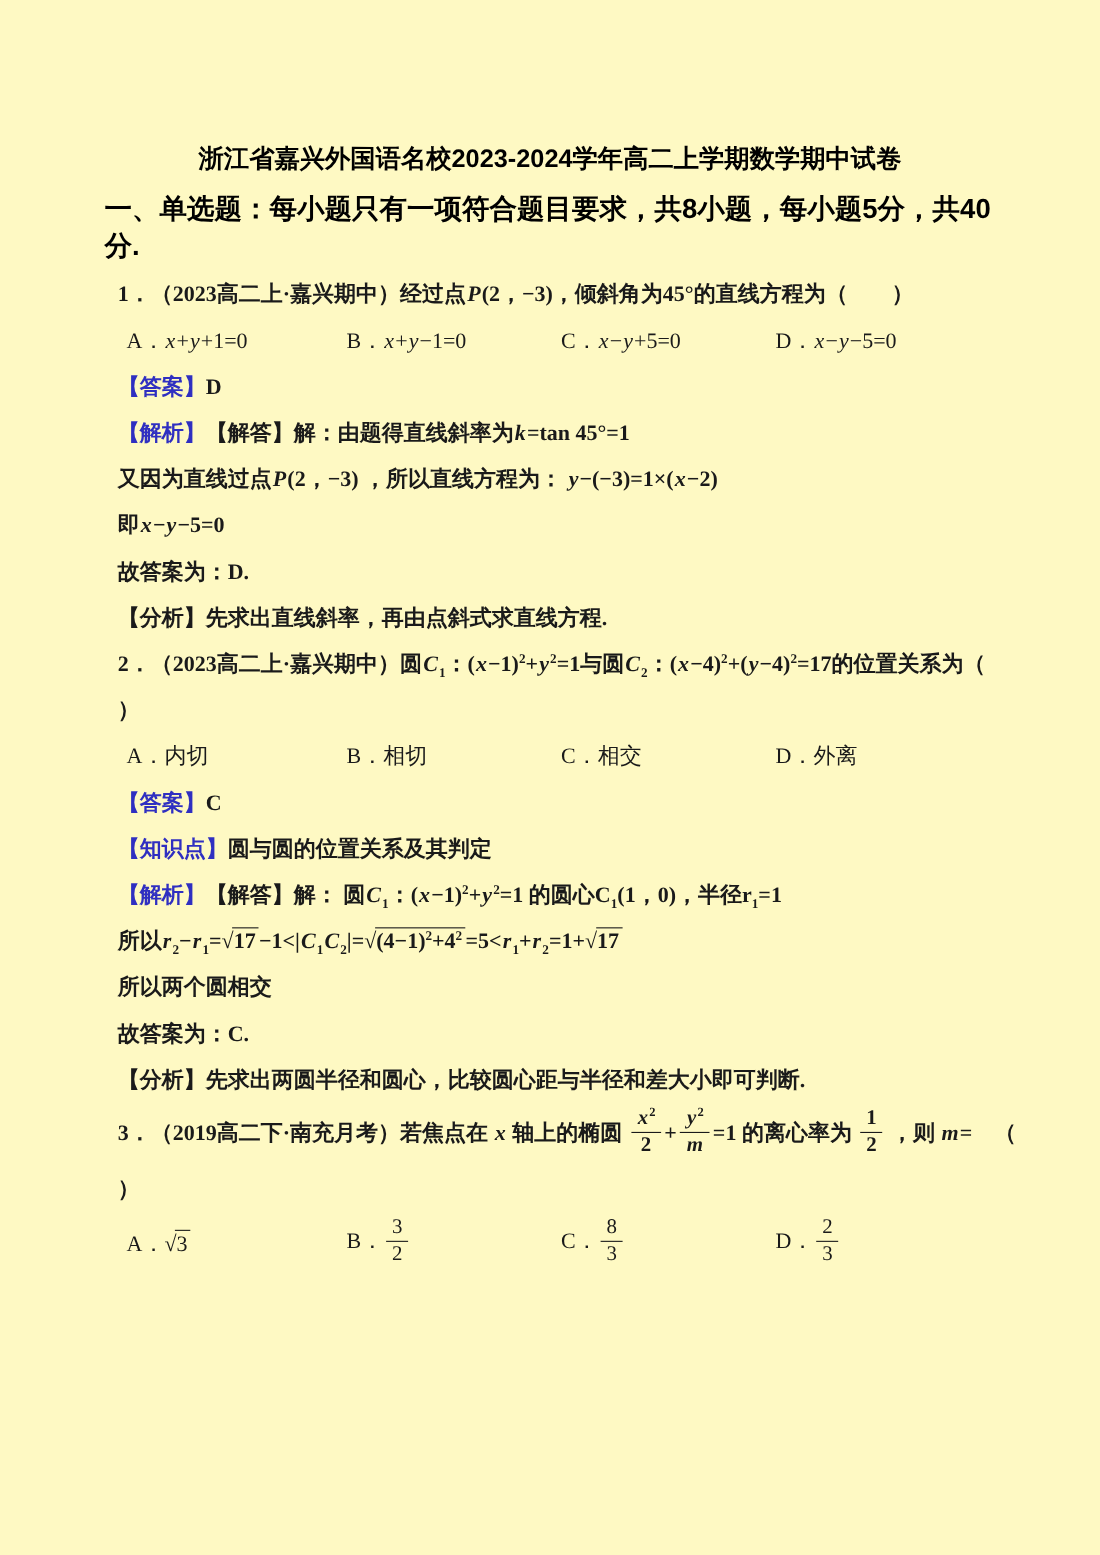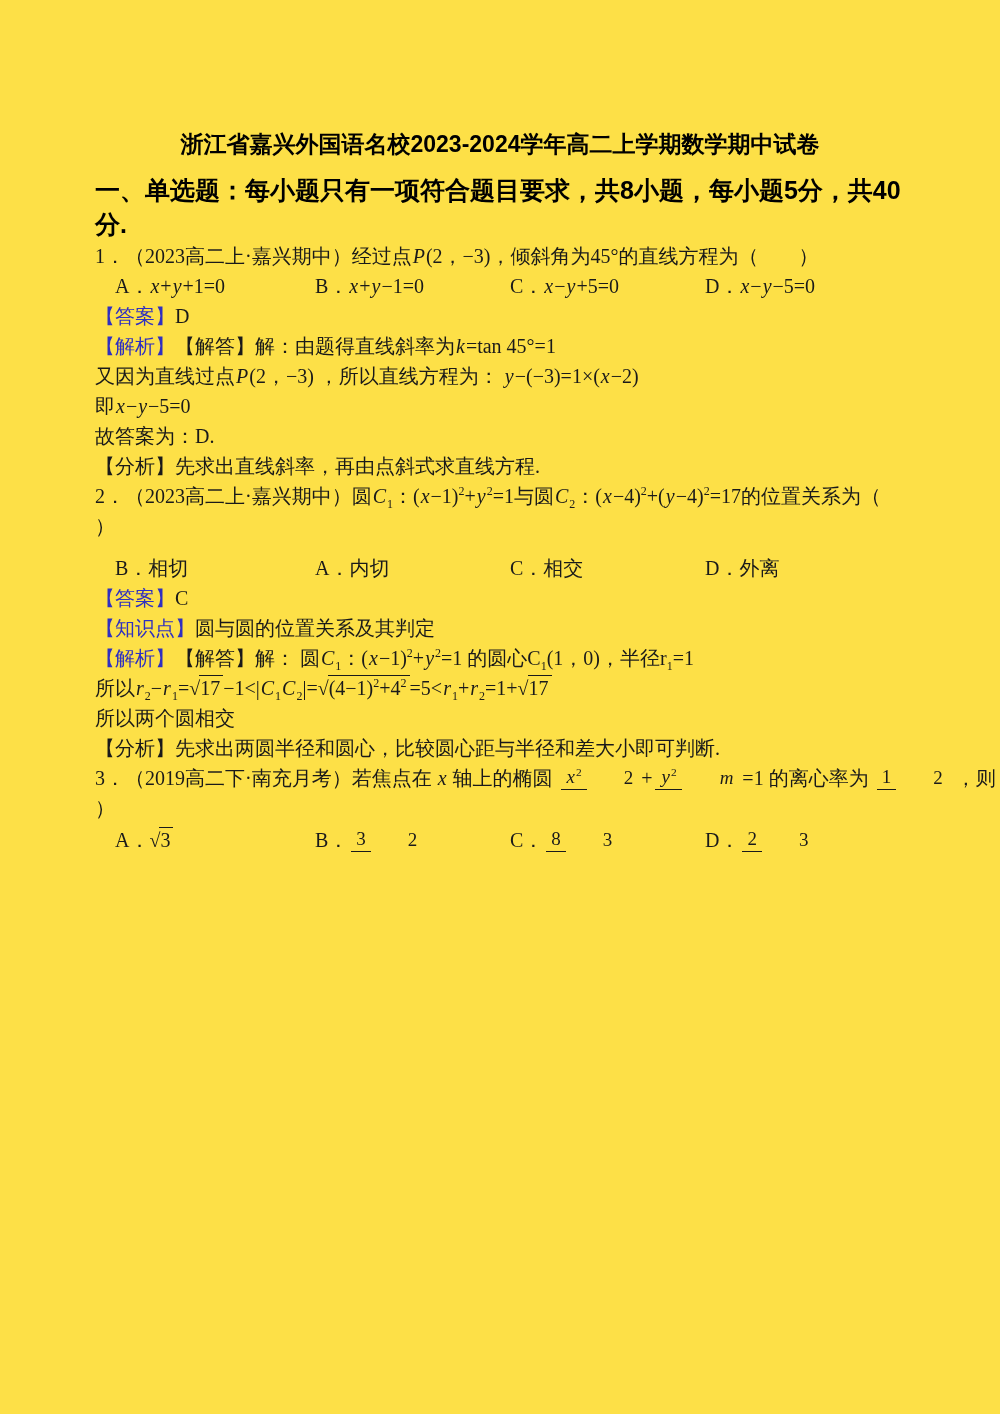--- a/index.html
+++ b/index.html
@@ -1,47 +1,47 @@
 <!DOCTYPE html>
 <html><head>
 <meta charset="utf-8">
 <style>
   html,body{margin:0;padding:0;background:#ffffff;}
   .page{
-    width:1000px;height:1414px;background:#fde047;box-sizing:border-box;
+    width:1000px;height:1414px;background:#fef9c3;box-sizing:border-box;
     padding:130px 95px 0 95px;position:relative;overflow:hidden;
     font-family:"Liberation Serif","DejaVu Serif",serif;color:#1a1a1a;
   }
   h1.title{
     margin:0;font-size:23px;line-height:1.3;text-align:center;font-weight:700;
     font-family:"Liberation Sans","DejaVu Sans",sans-serif;color:#000;
   }
   h2.section{
     margin:14px 0 0 0;font-size:25px;line-height:1.35;font-weight:700;
     font-family:"Liberation Sans","DejaVu Sans",sans-serif;color:#000;
   }
-  p.line{margin:0;font-size:20px;line-height:1.5;white-space:nowrap;}
+  p.line{margin:12px;font-size:20px;line-height:1.5;white-space:nowrap;font-weight:bold;}
   .stem{white-space:nowrap;}
   .options{
     display:grid;grid-template-columns:200px 195px 195px 1fr;
     padding-left:20px;font-size:20px;align-items:center;line-height:1.5;
   }
   .tag{color:#2f2fc1;}
   i{font-family:"Liberation Serif","DejaVu Serif",serif;font-style:italic;padding:0 1px;}
   sup{font-size:60%;line-height:0;}
   sub{font-size:60%;line-height:0;}
   .sqrt{white-space:nowrap;}
   .sqrt .vinc{
     display:inline-block;border-top:1.6px solid currentColor;
     padding:1px 3px 0 1px;margin-left:-1px;line-height:1.15;
   }
   .frac{
-    display:inline-flex;flex-direction:row;vertical-align:middle;
+    display:inline-flex;flex-direction:column;vertical-align:middle;
     text-align:center;margin:0 3px;line-height:1.1;font-size:0.95em;
-    position:relative;top:-2px;gap:32px;
+    position:relative;top:-2px;
   }
   .frac .num{border-bottom:1.5px solid currentColor;padding:0 5px 1px 5px;}
   .frac .den{padding:1px 5px 0 5px;}
   .mt4{margin-top:4px;}.mt8{margin-top:8px;}.mt10{margin-top:2px;font-family:Liberation Serif, serif;}
   .mt12{margin-top:12px;}.mt16{margin-top:16px;}
   .mt18{margin-top:18px;}.mt20{}.mt22{margin-top:22px;}
   .mt24{margin-top:24px;}.mt48{margin-top:48px;}
 </style>
 </head>
 <body>
@@ -64,30 +64,31 @@
     <p class="line mt16">又因为直线过点<i>P</i>(2，−3) ，所以直线方程为： <i>y</i>−(−3)=1×(<i>x</i>−2)</p>
     <p class="line mt18">即<i>x</i>−<i>y</i>−5=0</p>
     <p class="line mt16">故答案为：D.</p>
     <p class="line mt48"><span>【分析】</span><span>先求出直线斜率，再由点斜式求直线方程.</span></p>
   </section>
 
   <section>
     <p class="line stem mt20">2．（2023高二上·嘉兴期中）圆<i>C</i><sub>1</sub>：(<i>x</i>−1)<sup>2</sup>+<i>y</i><sup>2</sup>=1与圆<i>C</i><sub>2</sub>：(<i>x</i>−4)<sup>2</sup>+(<i>y</i>−4)<sup>2</sup>=17的位置关系为（</p>
     <p class="line mt8">）</p>
     <div class="options mt12">
+      <span>A．内切</span>
       <span>B．相切</span>
-      <span>A．内切</span>
       <span>C．相交</span>
       <span>D．外离</span>
     </div>
     <p class="line mt22"><span class="tag">【答案】</span><span>C</span></p>
     <p class="line mt12"><span class="tag">【知识点】</span><span>圆与圆的位置关系及其判定</span></p>
     <p class="line mt16"><span class="tag">【解析】</span><span>【解答】解：  圆<i>C</i><sub>1</sub>：(<i>x</i>−1)<sup>2</sup>+<i>y</i><sup>2</sup>=1  的圆心C<sub>1</sub>(1，0)，半径r<sub>1</sub>=1</span></p>
     <p class="line mt18">所以<i>r</i><sub>2</sub>−<i>r</i><sub>1</sub>=<span class="sqrt">√<span class="vinc">17</span></span>−1&lt;|<i>C</i><sub>1</sub><i>C</i><sub>2</sub>|=<span class="sqrt">√<span class="vinc">(4−1)<sup>2</sup>+4<sup>2</sup></span></span>=5&lt;<i>r</i><sub>1</sub>+<i>r</i><sub>2</sub>=1+<span class="sqrt">√<span class="vinc">17</span></span></p>
     <p class="line mt24">所以两个圆相交</p>
+    <p class="line mt12">故答案为：C.</p>
     <p class="line mt48"><span>【分析】</span><span>先求出两圆半径和圆心，比较圆心距与半径和差大小即可判断.</span></p>
   </section>
 
   <section>
     <p class="line stem mt18">3．（2019高二下·南充月考）若焦点在 <i>x</i> 轴上的椭圆 <span class="frac">
           <span class="num"><i>x</i><sup>2</sup></span>
           <span class="den">2</span>
         </span>+<span class="frac">
           <span class="num"><i>y</i><sup>2</sup></span>
           <span class="den"><i>m</i></span>

